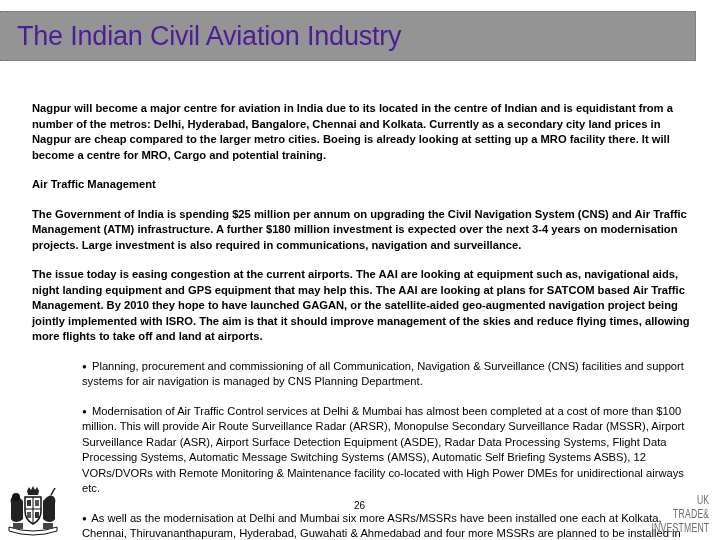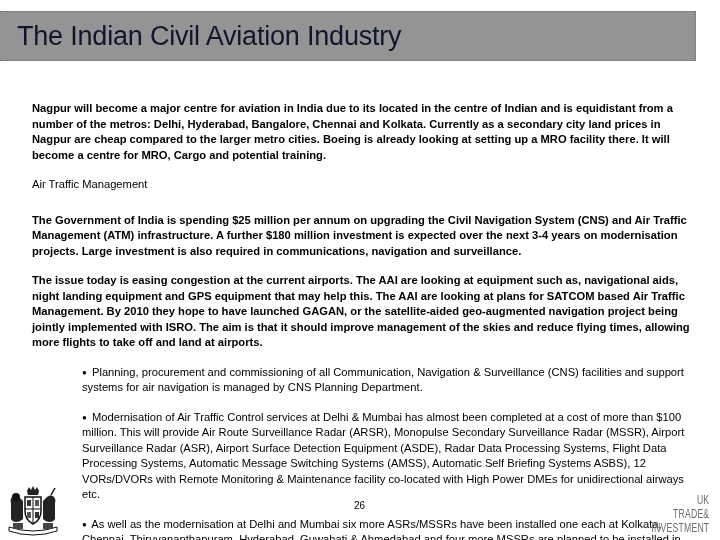--- a/index.html
+++ b/index.html
@@ -25,39 +25,39 @@
       border-top: 1px dotted #6e6e6e;
       border-bottom: 1px dotted #6e6e6e;
       border-right: 1px dotted #6e6e6e;
       box-sizing: border-box;
     }
     .title-text {
       position: absolute;
       left: 17px;
       top: 9px;
       font-size: 27px;
-      color: #0f172a;
+      color: #4c1d95;
       white-space: nowrap;
       letter-spacing: -0.2px;
     }
     .content {
       position: absolute;
       left: 32px;
       top: 93px;
       width: 660px;
       font-size: 11.2px;
       line-height: 15.5px;
     }
     .content p {
       margin: 8px 0 14px 0;
       font-weight: bold;
     }
     .content .heading {
-      font-weight: normal;
-      margin: 0 0 20px 0;
+      font-weight: bold;
+      margin: 0 0 14px 0;
     }
     .bullets {
       margin: 0;
       padding: 0 0 0 34px;
       list-style: none;
     }
     .bullets li {
       margin: 0 0 14px 16px;
     }
     .bullets li .dot {

